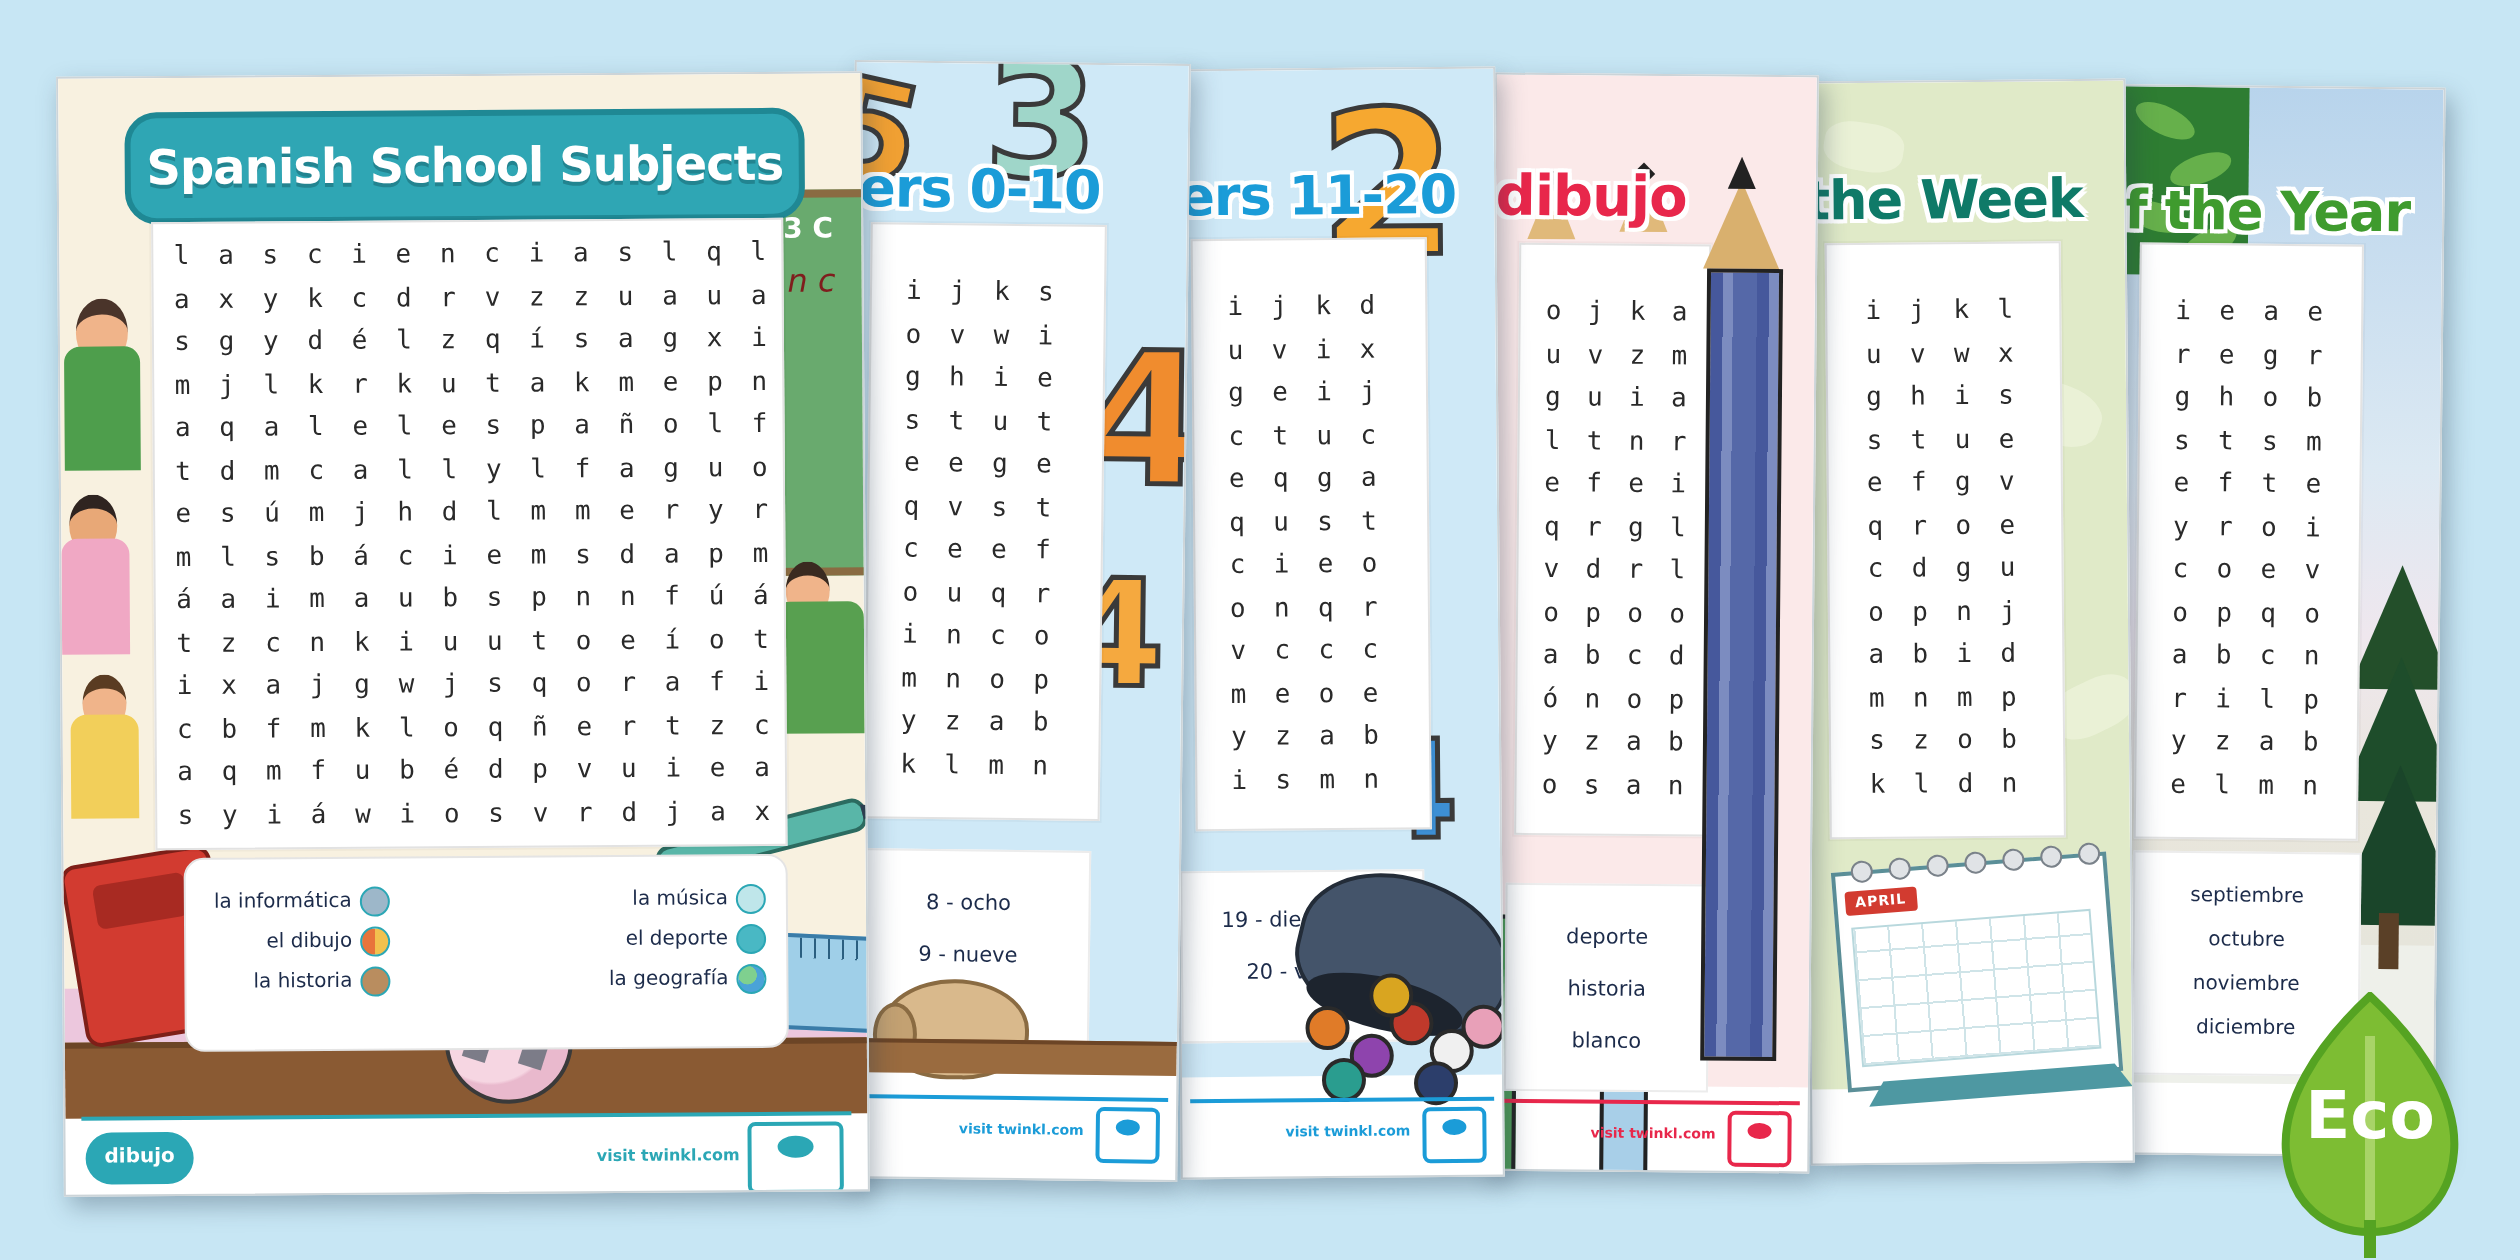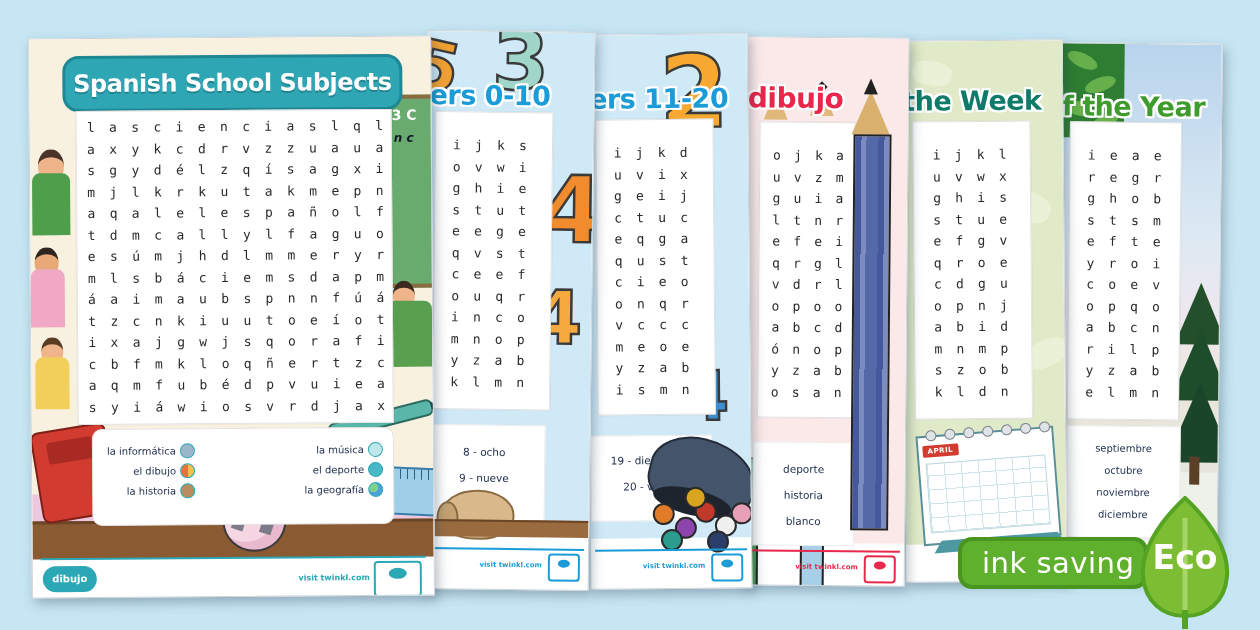--- a/index.html
+++ b/index.html
@@ -44,21 +44,21 @@
   .mini-badge i{display:block;width:12px;height:8px;border-radius:50%;margin:4px auto 0;}
 
   
   .p1{left:30px;top:37px;width:401px;height:558px;transform:rotate(-0.4deg);z-index:60;}
   .p1 .wall{position:absolute;left:0;top:0;width:401px;height:482px;background:#f8f1e0;}
   .p1 .floor{position:absolute;left:0;top:455px;width:401px;height:27px;background:#ecc7dd;}
   .p1 .deskband{position:absolute;left:0;top:482px;width:401px;height:35px;background:#8a5a33;border-top:3px solid #6c4526;}
   .p1 .pennant{position:absolute;top:58px;width:0;height:0;border-left:13px solid transparent;border-right:13px solid transparent;}
   .p1 .chalkboard{position:absolute;left:352px;top:58px;width:49px;height:185px;background:#69aa6e;border:4px solid #8a6b42;border-right:none;}
   .p1 .chalk1{position:absolute;left:6px;top:8px;color:#fff;font-size:14px;font-weight:700;}
-  .p1 .chalk2{position:absolute;left:8px;top:32px;color:#0f172a;font-size:12px;font-style:italic;font-weight:bold;}
+  .p1 .chalk2{position:absolute;left:8px;top:32px;color:#7f1d1d;font-size:16px;font-style:italic;}
   .p1 .kid-head{position:absolute;border-radius:50%;}
   .p1 .kid-body{position:absolute;border-radius:8px 8px 0 0;}
   .p1 .sharpener{position:absolute;left:4px;top:388px;width:72px;height:88px;background:#d23b30;border:2px solid #7e1f18;border-radius:8px;transform:rotate(-9deg);}
   .p1 .sharpener i{display:block;margin:10px auto 0;width:46px;height:22px;background:#a82a22;border-radius:4px;}
   .p1 .pen{position:absolute;left:295px;top:374px;width:104px;height:13px;background:#59b6a8;border:2px solid #2c6b60;border-radius:7px;transform:rotate(-14deg);}
   .p1 .pen i{position:absolute;right:-10px;top:2px;width:0;height:0;border-top:4px solid transparent;border-bottom:4px solid transparent;border-left:10px solid #2c3e50;}
   .p1 .football{position:absolute;left:190px;top:452px;width:60px;height:58px;border-radius:50%;background:radial-gradient(circle at 35% 32%,#f6d6e2 0 55%,#e9b9cd 58%);border:2px solid #3a3a3a;}
   .p1 .football i{position:absolute;width:12px;height:12px;background:#7c7c88;transform:rotate(18deg);}
   .p1 .ruler{position:absolute;left:330px;top:430px;width:72px;height:44px;background:#9fcfe8;border:2px solid #3a7ca8;transform:rotate(3deg);
              background-image:repeating-linear-gradient(90deg,#2b5f80 0 1px,transparent 1px 7px);background-size:100% 10px;background-repeat:no-repeat;}
@@ -454,23 +454,20 @@
         <div class="g-row" data-name="grid-row"><span class="g-letter" data-name="grid-letter">e</span><span class="g-letter" data-name="grid-letter">l</span><span class="g-letter" data-name="grid-letter">m</span><span class="g-letter" data-name="grid-letter">n</span></div>
       </div>
     <div class="words-panel" data-name="word-list-panel">
         <div class="w-item" data-name="word-list-item">septiembre</div>
         <div class="w-item" data-name="word-list-item">octubre</div>
         <div class="w-item" data-name="word-list-item">noviembre</div>
         <div class="w-item" data-name="word-list-item">diciembre</div>
       </div>
   </div>
 
-  <div class="eco-badge" data-name="ink-saving-badge">
-    <span data-name="ink-saving-label">ink saving</span>
-  </div>
   <div class="eco-leaf" data-name="eco-leaf-icon">
     <svg width="104" height="134" viewBox="0 0 104 134" data-name="leaf-shape">
       <path d="M52 2 C 80 28, 96 56, 94 80 C 92 106, 74 120, 52 120 C 30 120, 12 106, 10 80 C 8 56, 24 28, 52 2 Z" fill="#7dbd33" stroke="#55a322" stroke-width="4"></path>
       <line x1="52" y1="22" x2="52" y2="114" stroke="#a8d468" stroke-width="5"></line>
       <line x1="52" y1="114" x2="52" y2="133" stroke="#55a322" stroke-width="6"></line>
     </svg>
     <div class="eco-text" data-name="eco-label">Eco</div>
   </div>
 
 </div>

